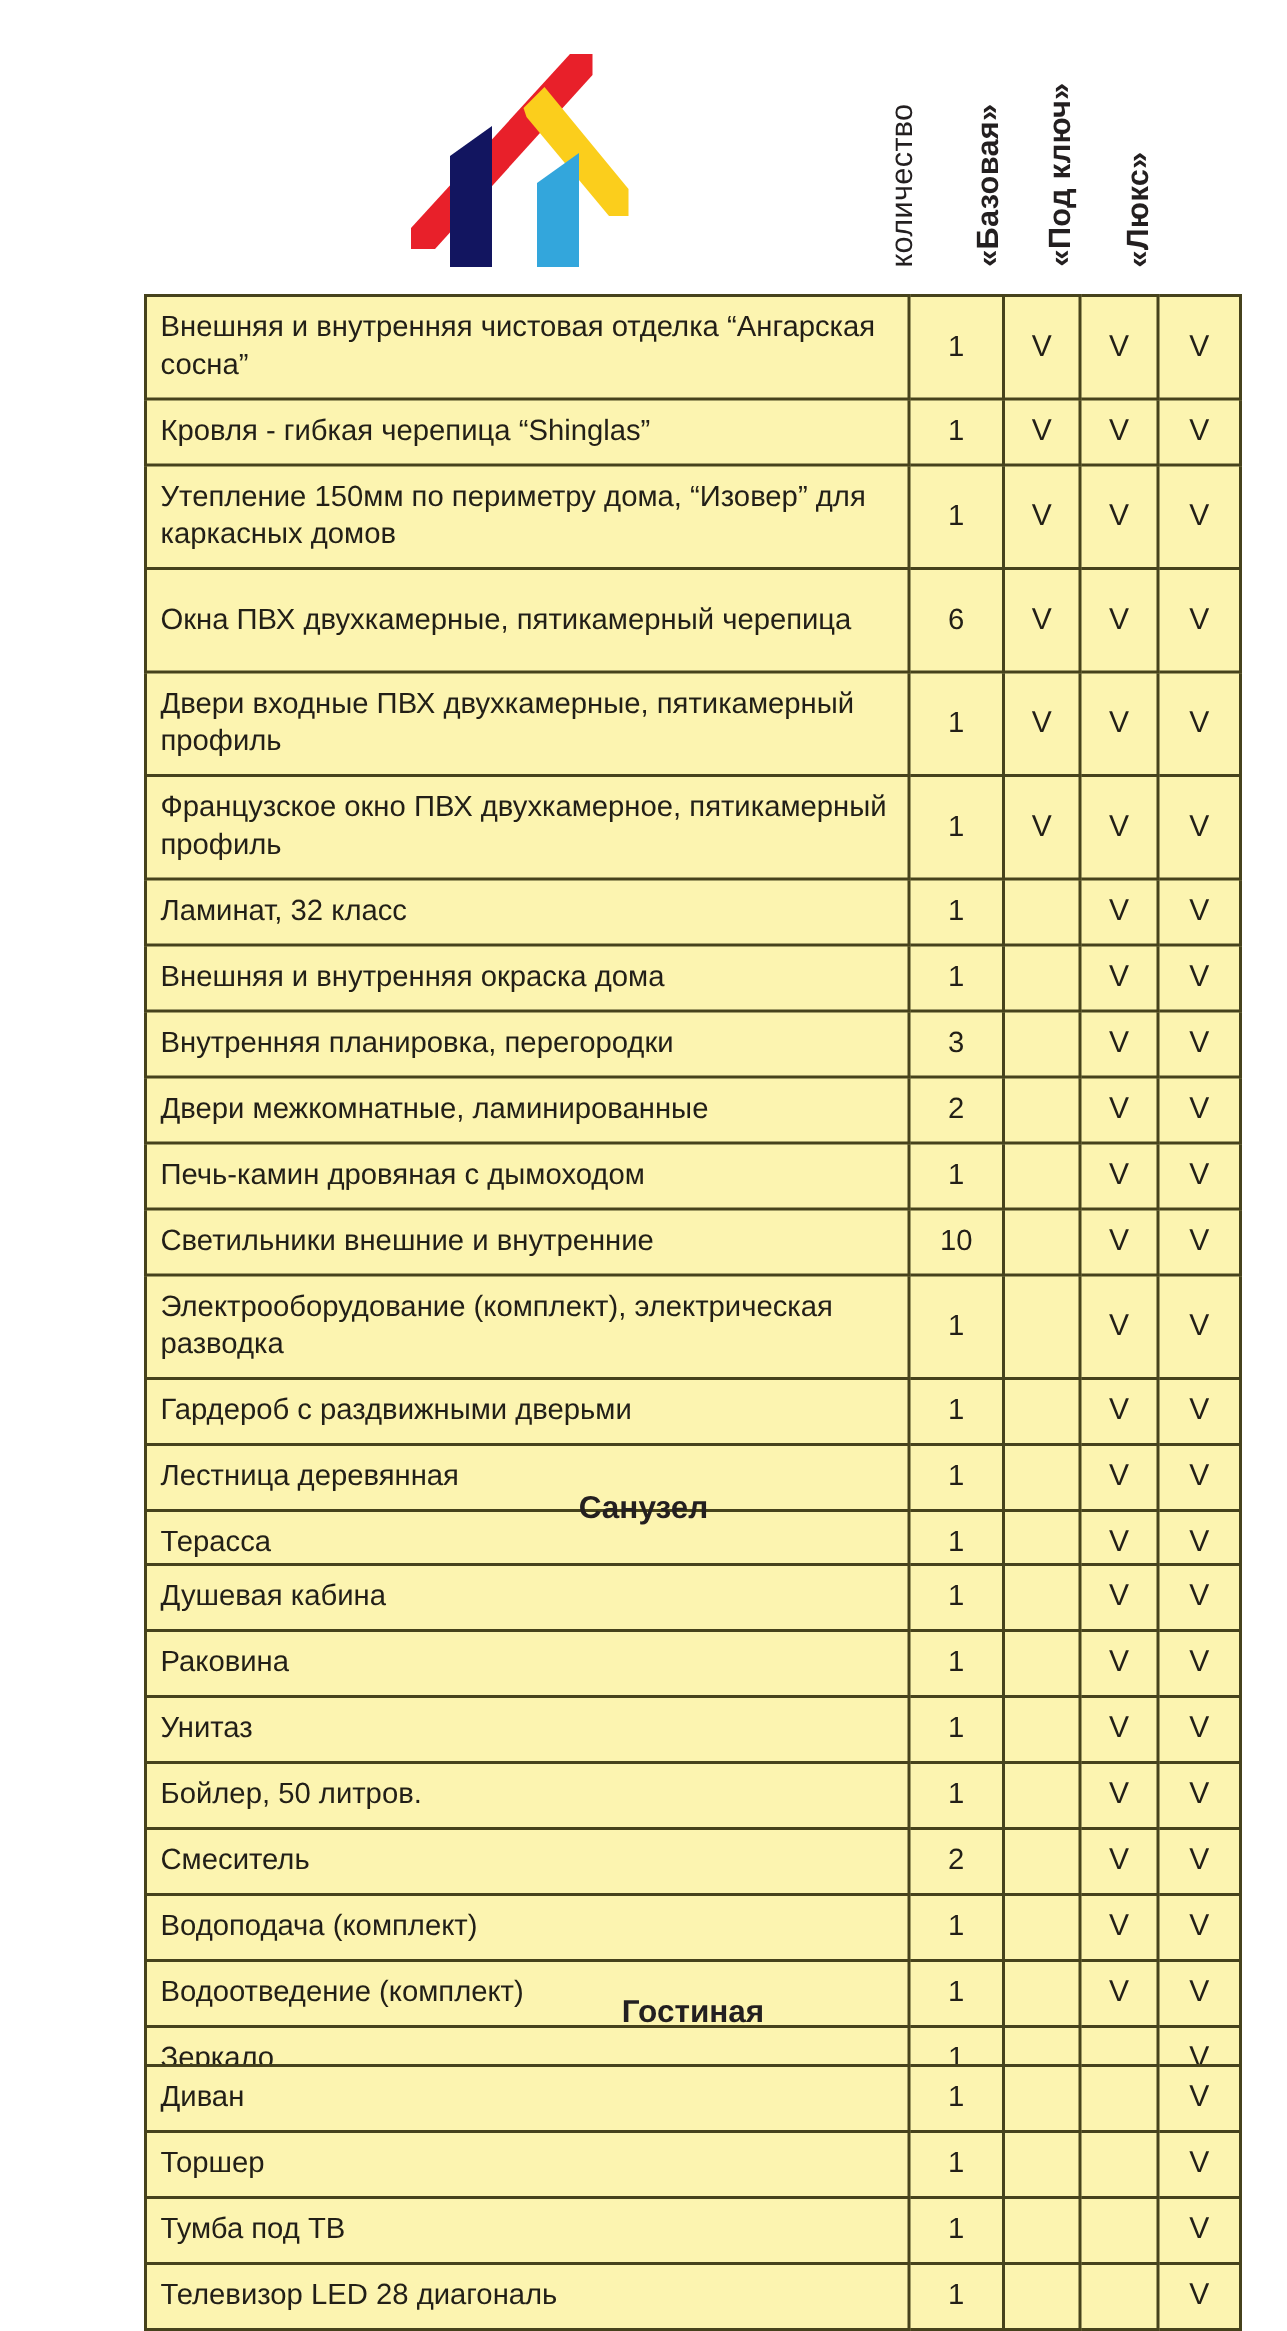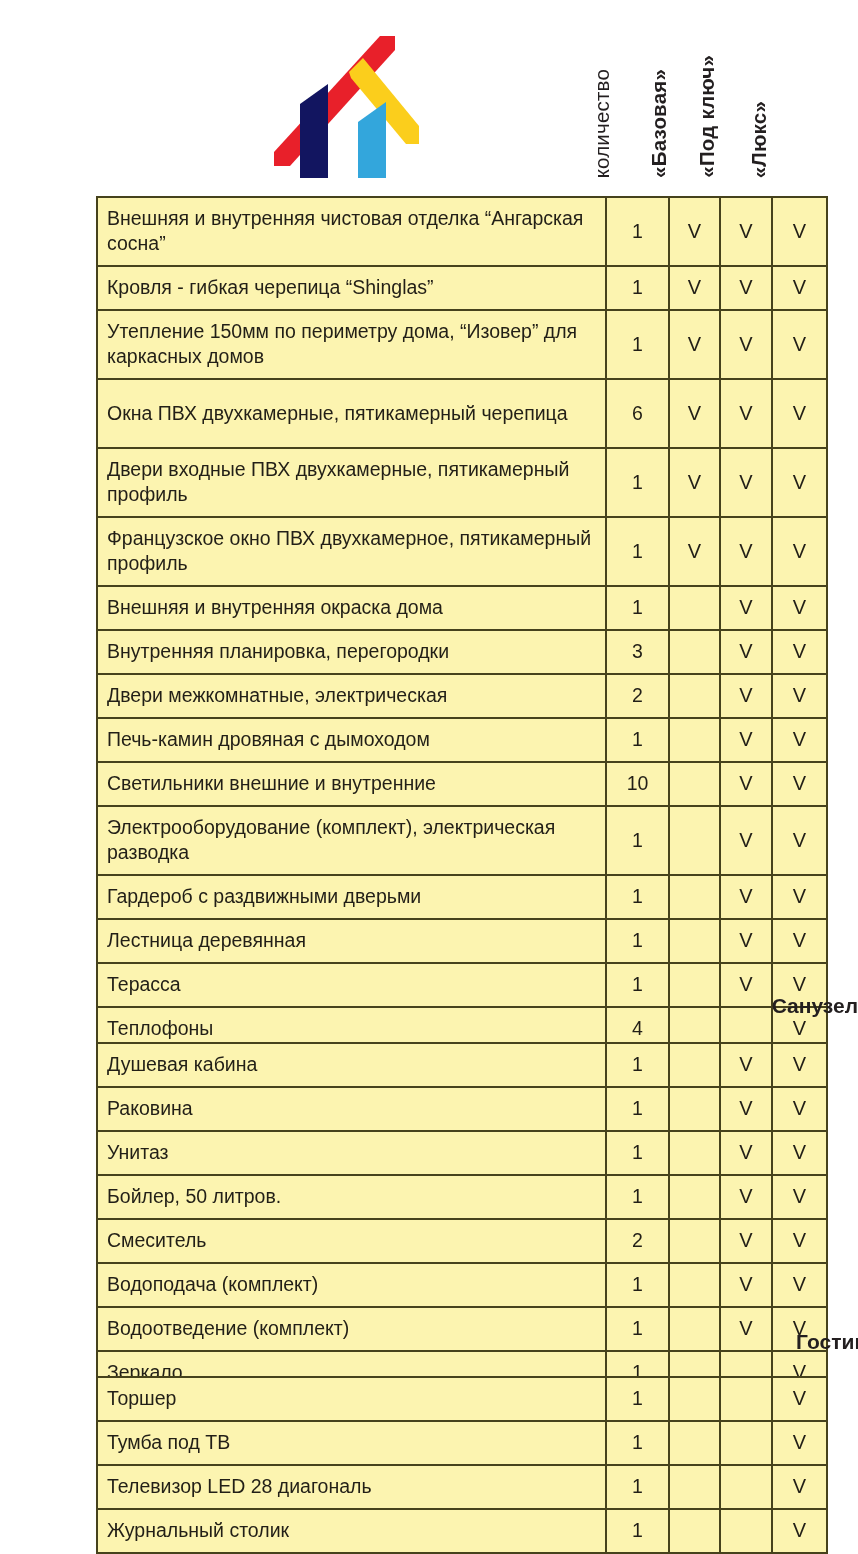--- a/index.html
+++ b/index.html
@@ -102,21 +102,21 @@
   table.spec td.mark.w48 { width: 50px; }
   table.spec td.mark.w53 { width: 53px; }
 
   tr.tall td { height: 58px; }
   tr.short td { height: 33px; }
 
   .section-title {
     position: absolute;
     left: 0;
     width: 858px;
-    text-align: right;
+    text-align: center;
     font-size: 21px;
     font-weight: 700;
     color: #231f20;
   }
 </style>
 </head>
 <body>
 
 <div class="page">
 
@@ -178,35 +178,42 @@
           <td class="mark w53">V</td>
         </tr>
         <tr class="tall">
           <td class="name">Французское окно ПВХ двухкамерное, пятикамерный профиль</td>
           <td class="qty">1</td>
           <td class="mark">V</td>
           <td class="mark w48">V</td>
           <td class="mark w53">V</td>
         </tr>
         <tr class="short">
+          <td class="name">Ламинат, 32 класс</td>
+          <td class="qty">1</td>
+          <td class="mark"></td>
+          <td class="mark w48">V</td>
+          <td class="mark w53">V</td>
+        </tr>
+        <tr class="short">
           <td class="name">Внешняя и внутренняя окраска дома</td>
           <td class="qty">1</td>
           <td class="mark"></td>
           <td class="mark w48">V</td>
           <td class="mark w53">V</td>
         </tr>
         <tr class="short">
           <td class="name">Внутренняя планировка, перегородки</td>
           <td class="qty">3</td>
           <td class="mark"></td>
           <td class="mark w48">V</td>
           <td class="mark w53">V</td>
         </tr>
         <tr class="short">
-          <td class="name">Двери межкомнатные, электрическая</td>
+          <td class="name">Двери межкомнатные, ламинированные</td>
           <td class="qty">2</td>
           <td class="mark"></td>
           <td class="mark w48">V</td>
           <td class="mark w53">V</td>
         </tr>
         <tr class="short">
           <td class="name">Печь-камин дровяная с дымоходом</td>
           <td class="qty">1</td>
           <td class="mark"></td>
           <td class="mark w48">V</td>
@@ -322,20 +329,27 @@
       </tbody>
     </table>
   </div>
 
   <div class="section-title" style="top:1330px;padding-left:33px;">Гостиная</div>
 
   <div class="tbl-wrap" style="top:1376px;">
     <table class="spec">
       <tbody>
         <tr class="short">
+          <td class="name">Диван</td>
+          <td class="qty">1</td>
+          <td class="mark"></td>
+          <td class="mark w48"></td>
+          <td class="mark w53">V</td>
+        </tr>
+        <tr class="short">
           <td class="name">Торшер</td>
           <td class="qty">1</td>
           <td class="mark"></td>
           <td class="mark w48"></td>
           <td class="mark w53">V</td>
         </tr>
         <tr class="short">
           <td class="name">Тумба под ТВ</td>
           <td class="qty">1</td>
           <td class="mark"></td>

